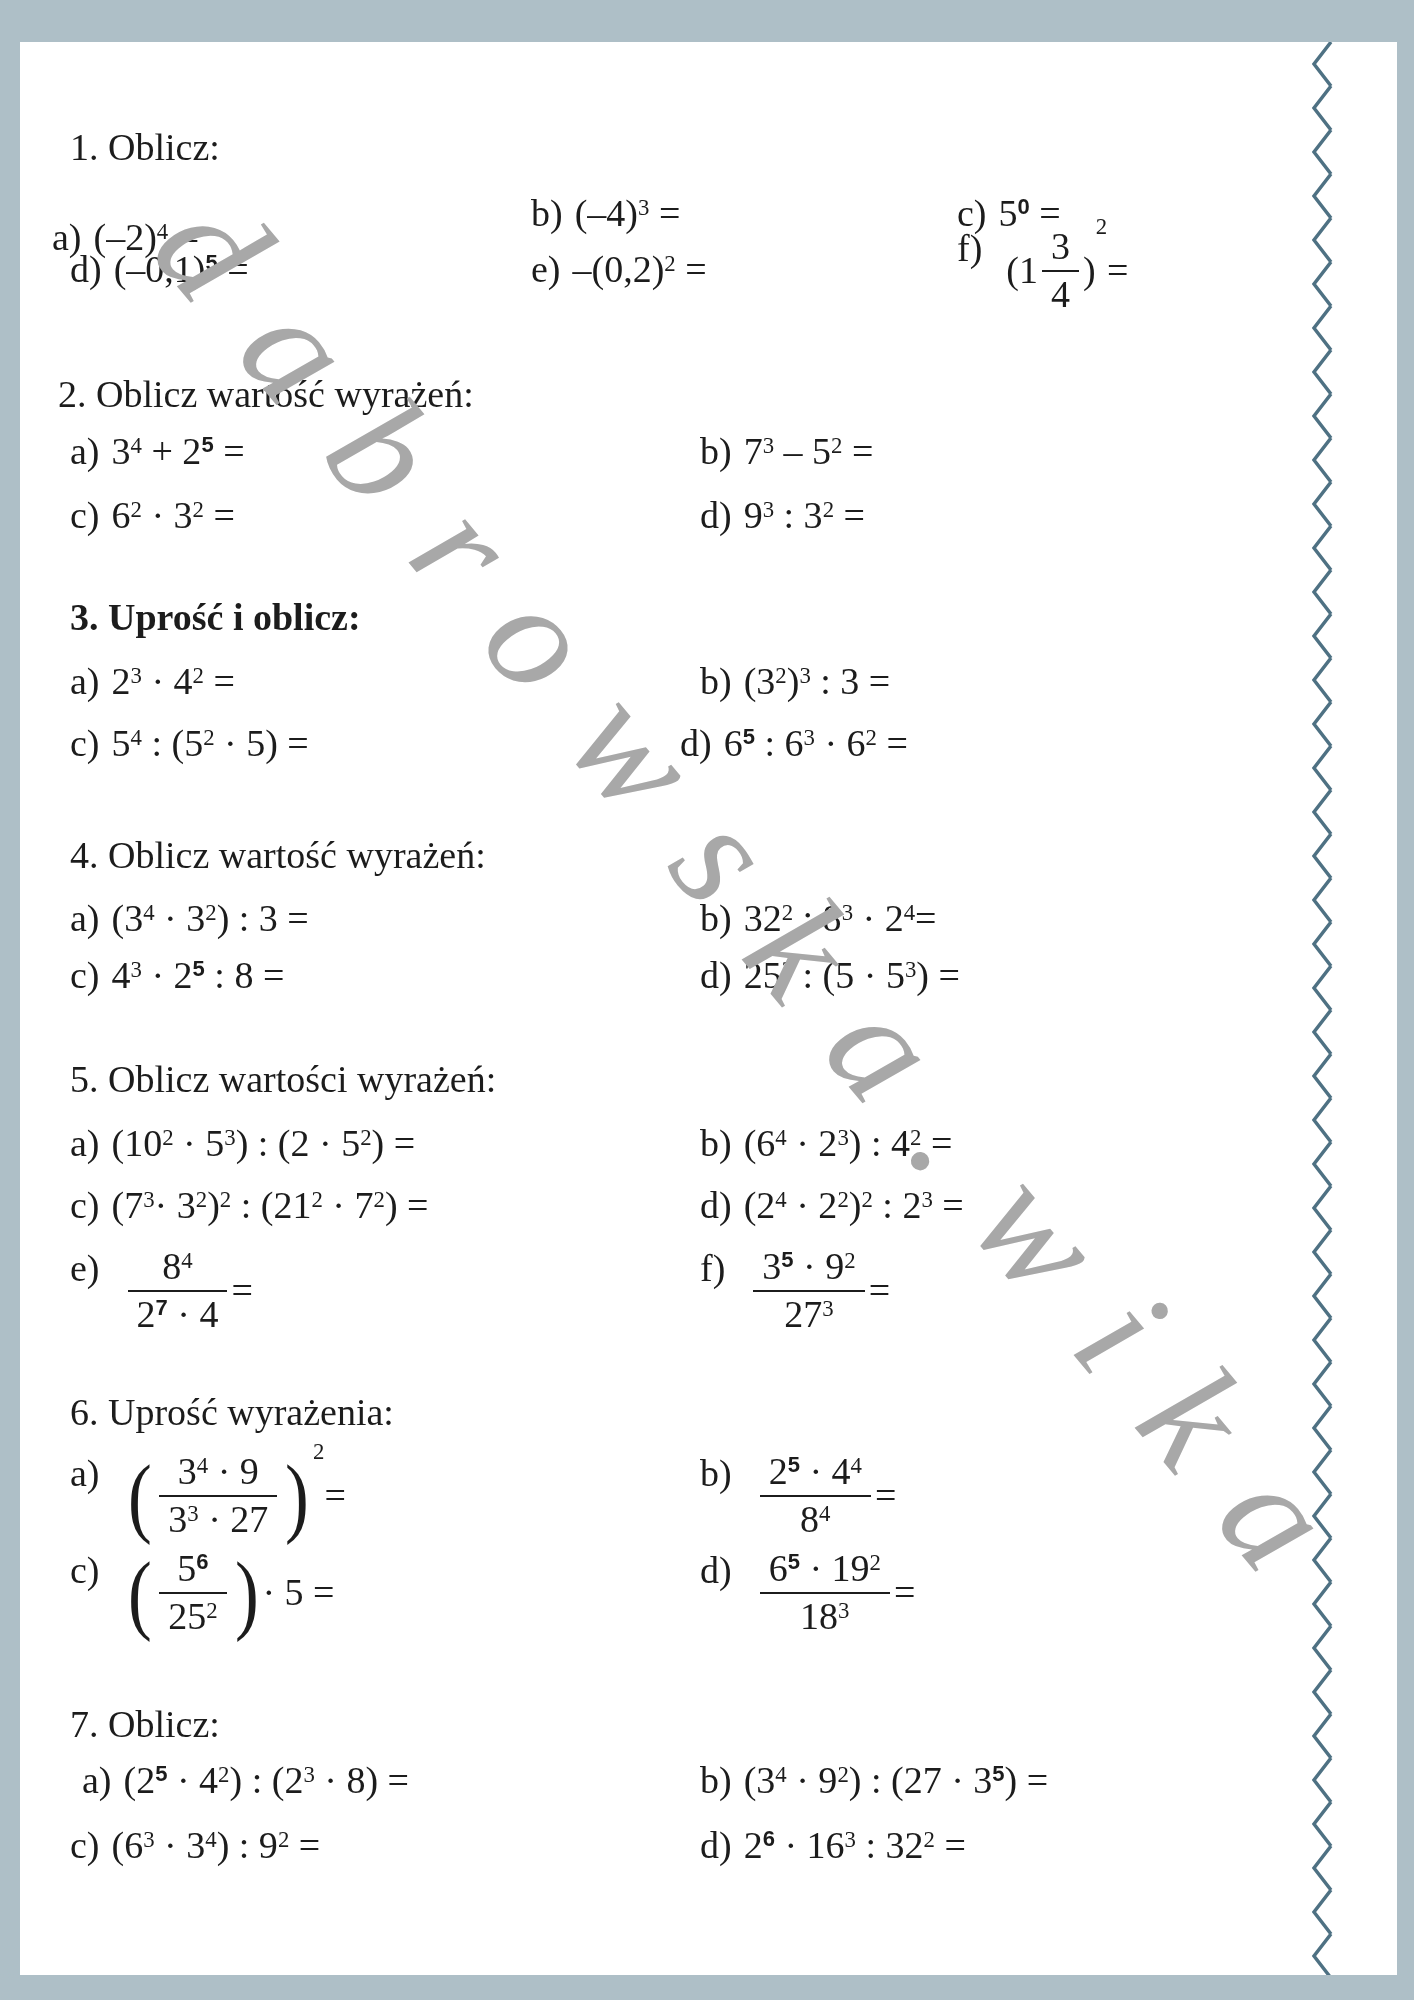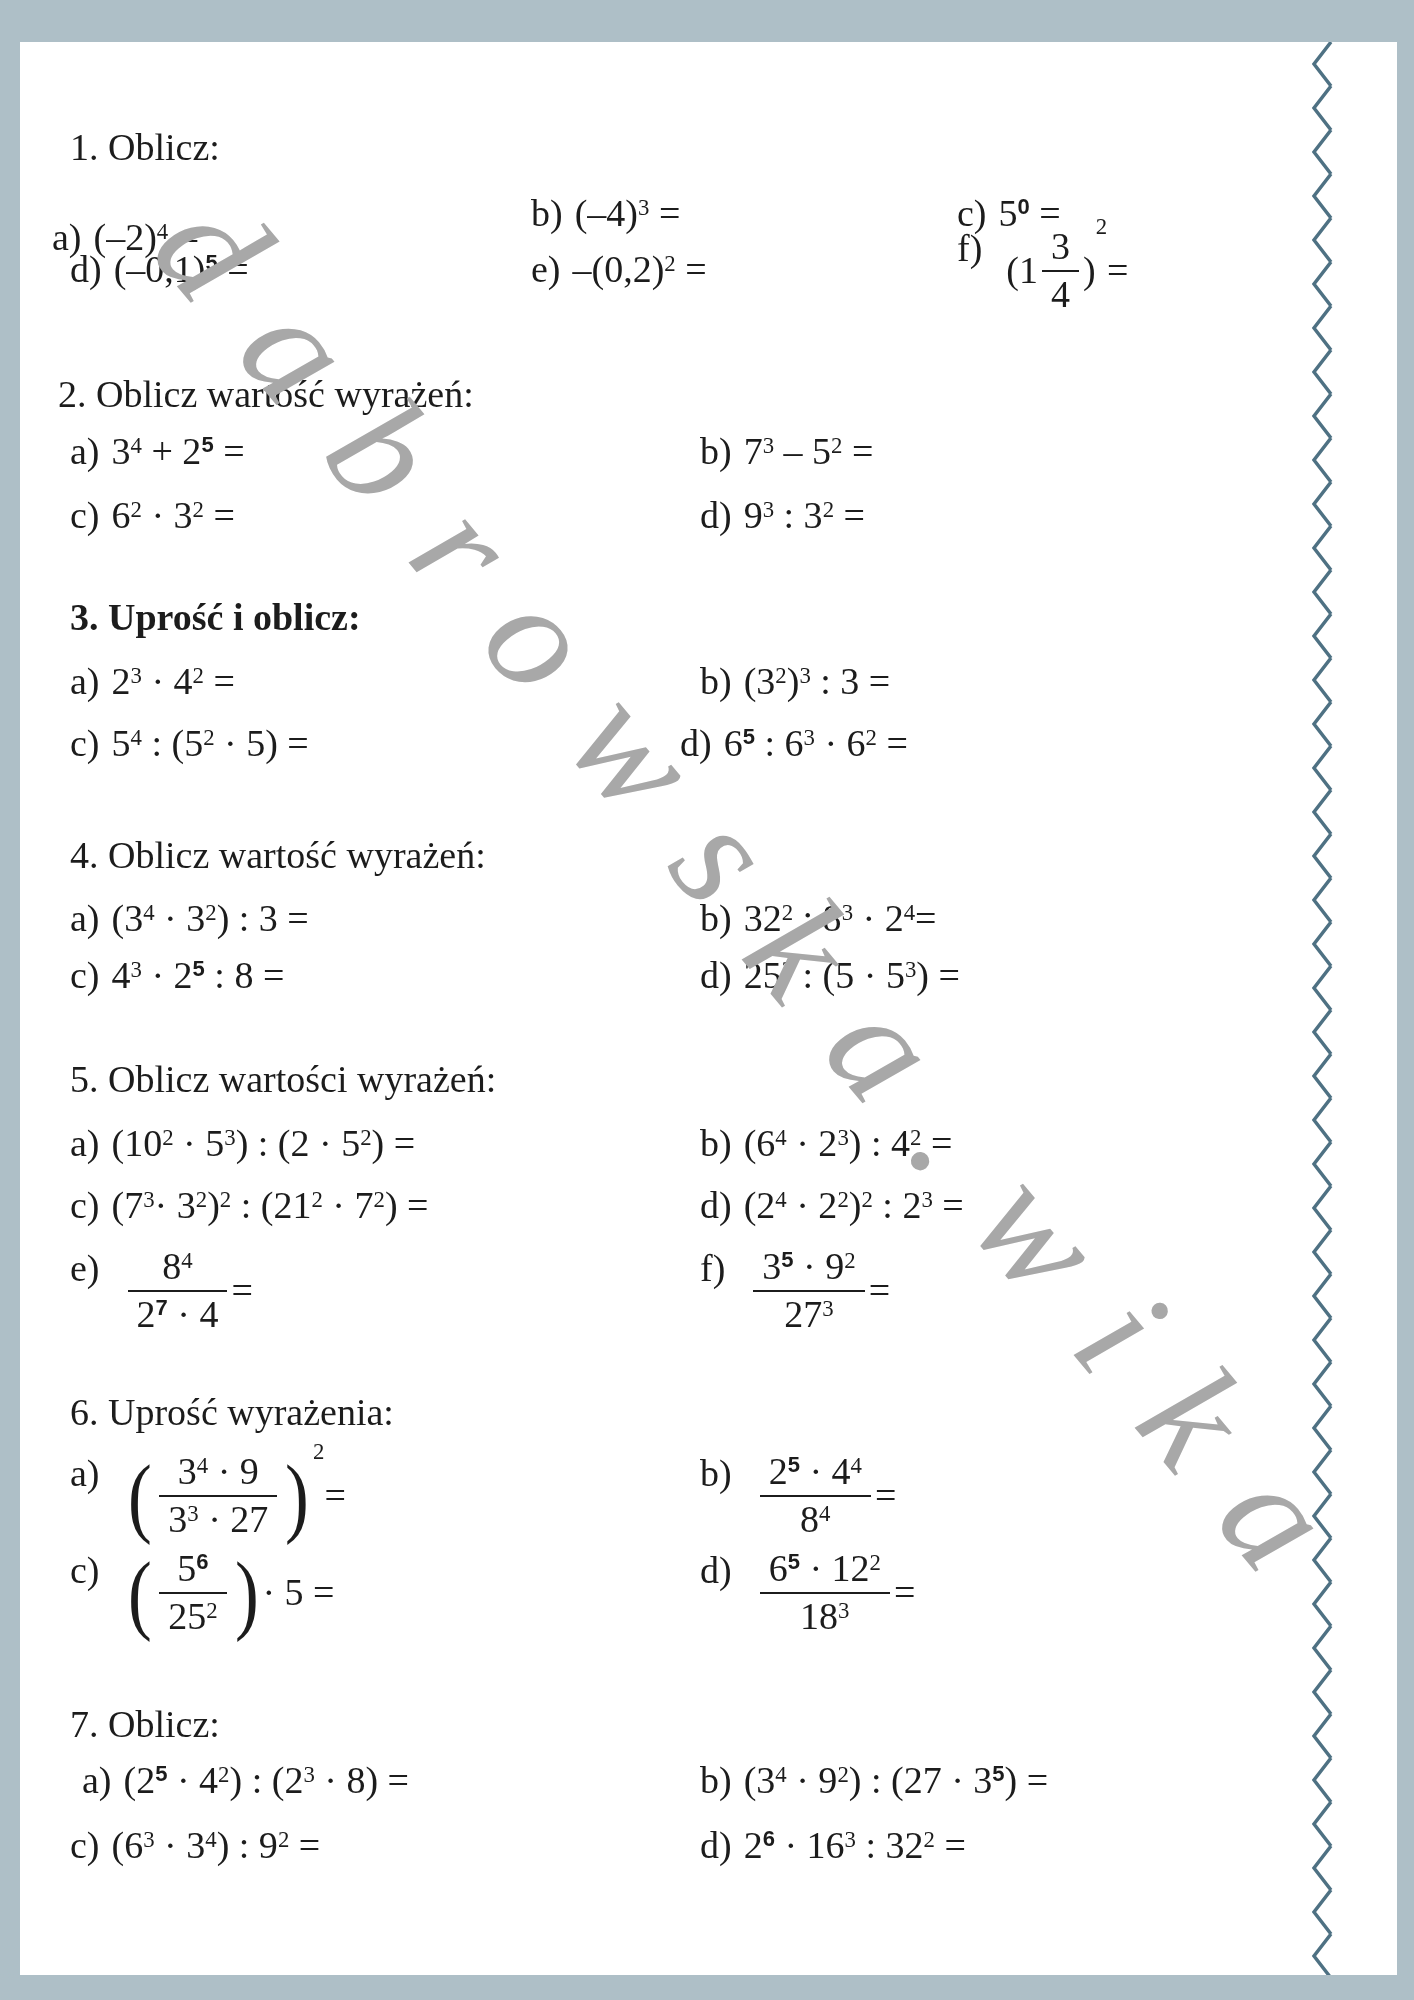--- a/index.html
+++ b/index.html
@@ -142,21 +142,21 @@
         <span class="frac">
           <span class="num"><span class="t">5</span><span class="sup supb">6</span></span>
           <span class="den"><span class="t">25</span><span class="sup">2</span></span>
         </span>
         <span class="bigparen">)</span>
         <span class="t"> · 5 =</span>
       </div>
       <div class="mrow frow" style="left: 680px; top: 1507px;">
         <span class="lbl">d)</span>
         <span class="frac">
-          <span class="num"><span class="t">6</span><span class="sup supb">5</span><span class="t"> · 12</span><span class="sup">2</span></span>
+          <span class="num"><span class="t">6</span><span class="sup supb">5</span><span class="t"> · 19</span><span class="sup">2</span></span>
           <span class="den"><span class="t">18</span><span class="sup">3</span></span>
         </span>
         <span class="t"> =</span>
       </div>
       <div class="heading" style="left: 50px; top: 1662px;">7. Oblicz:</div>
       <div class="mrow" style="left: 62px; top: 1717px;"><span class="lbl">a)</span><span class="t">(2</span><span class="sup supb">5</span><span class="t"> · 4</span><span class="sup">2</span><span class="t">) : (2</span><span class="sup">3</span><span class="t"> · 8) =</span></div>
       <div class="mrow" style="left: 680px; top: 1717px;"><span class="lbl">b)</span><span class="t">(3</span><span class="sup">4</span><span class="t"> · 9</span><span class="sup">2</span><span class="t">) : (27 · 3</span><span class="sup supb">5</span><span class="t">) =</span></div>
       <div class="mrow" style="left: 50px; top: 1782px;"><span class="lbl">c)</span><span class="t">(6</span><span class="sup">3</span><span class="t"> · 3</span><span class="sup">4</span><span class="t">) : 9</span><span class="sup">2</span><span class="t"> =</span></div>
       <div class="mrow" style="left: 680px; top: 1782px;"><span class="lbl">d)</span><span class="t">2</span><span class="sup supb">6</span><span class="t"> · 16</span><span class="sup">3</span><span class="t"> : 32</span><span class="sup">2</span><span class="t"> =</span></div>
     </div>

